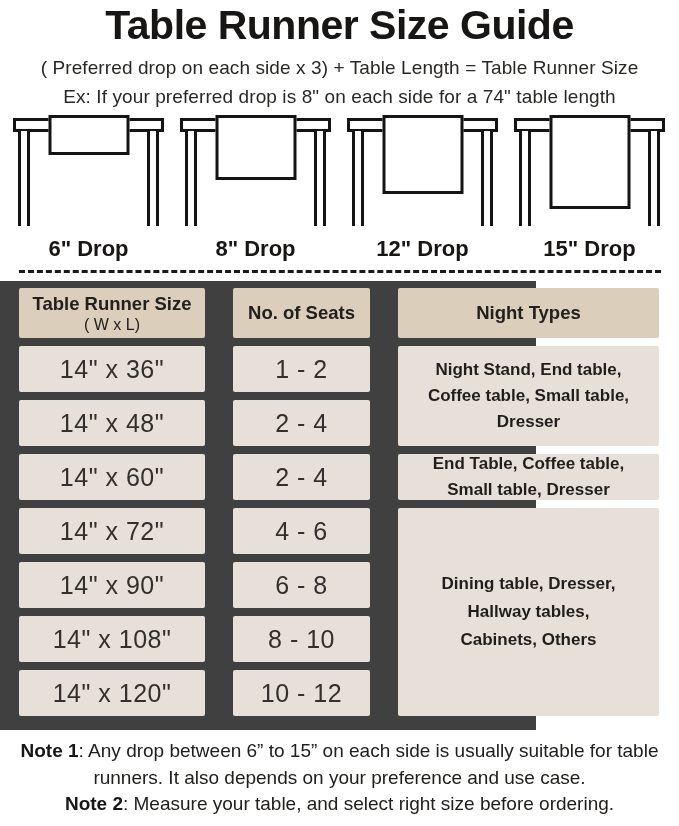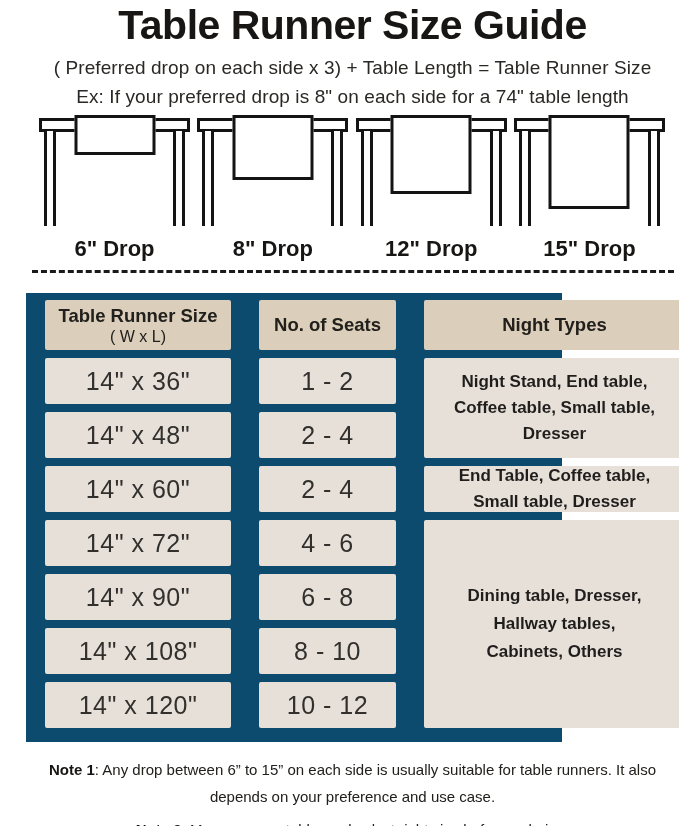--- a/index.html
+++ b/index.html
@@ -2,21 +2,21 @@
 <html><head>
 <meta charset="utf-8">
 <style>
   * { margin: 0; padding: 0; box-sizing: border-box; }
   html, body { width: 679px; background: #ffffff; }
   body {
     font-family: "Liberation Sans", "DejaVu Sans", sans-serif;
     color: #1d1b1a;
     width: 679px; height: 826px; overflow: hidden;
   }
-  .page { width: 679px; height: 826px; padding-left: 26px; }
+  .page { width: 679px; height: 826px; }
 
   
   header { text-align: center; padding-top: 1px; }
   .title {
     font-size: 41px; font-weight: 800; letter-spacing: -0.5px;
     line-height: 49px; color: #181614;
   }
   .formula, .example {
     font-size: 19px; color: #2a2825; line-height: 29px;
     white-space: nowrap; letter-spacing: 0.1px;
@@ -51,23 +51,23 @@
     white-space: nowrap;
   }
 
   .dashed {
     width: 642px; margin: 8px auto 0;
     border-top: 3px dashed #1a1a1a; height: 0;
   }
 
   
   .size-table {
-    margin-top: 20px;
+    margin-top: 8px;
     width: 536px;
-    background: #0c4a6e;
+    background: #404040;
     padding: 7px 0 14px 19px;
     display: grid;
     grid-template-columns: 186px 137px 261px;
     grid-template-rows: 50px repeat(7, 46px);
     gap: 8px 28px;
   }
   .cell, .hcell {
     display: flex; flex-direction: column;
     align-items: center; justify-content: center;
     border-radius: 2px; text-align: center;
@@ -79,21 +79,21 @@
   .cell.val { font-size: 25px; font-weight: 400; color: #32302d; letter-spacing: 0.5px; }
   .cell.types { font-size: 17px; font-weight: 700; color: #201e1c; line-height: 26px; }
   .cell.types span { display: block; }
   .c3 { grid-column: 3; align-items: center; }
   .type-a { grid-row: 2 / span 2; } .type-a span { max-width: 222px; }
   .type-b { grid-row: 4; }          .type-b span { max-width: 222px; }
   .type-c { grid-row: 5 / span 4; } .type-c span { max-width: 180px; line-height: 28px; }
 
   
   .notes { padding-top: 8px; text-align: center; }
-  .notes p { font-size: 15px; line-height: 26.5px; color: #22201d; margin: 7px auto; max-width: 650px; }
+  .notes p { font-size: 19px; line-height: 26.5px; color: #22201d; margin: 0 auto; max-width: 650px; }
   .notes strong { font-weight: 700; color: #181614; }
 </style>
 </head>
 <body>
 
 <div class="page">
 
   <header>
     <div class="title">Table Runner Size Guide</div>
     <div class="formula">( Preferred drop on each side x 3) + Table Length = Table Runner Size</div>

